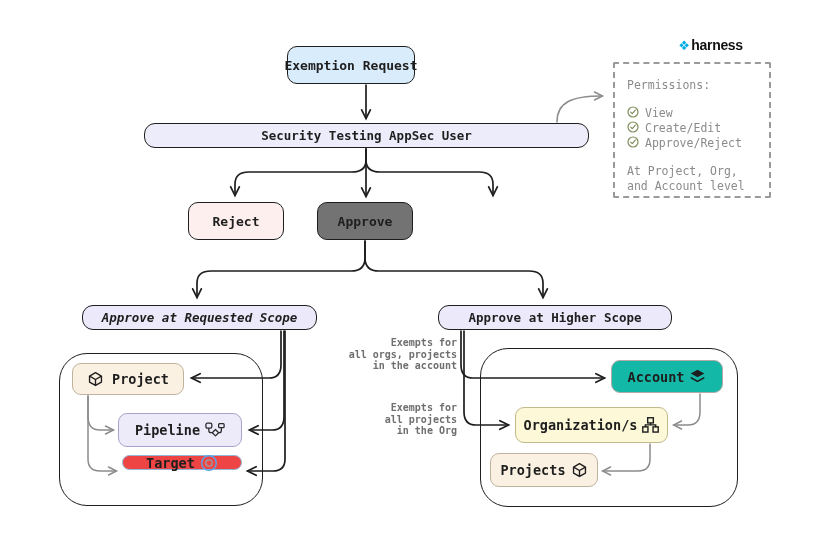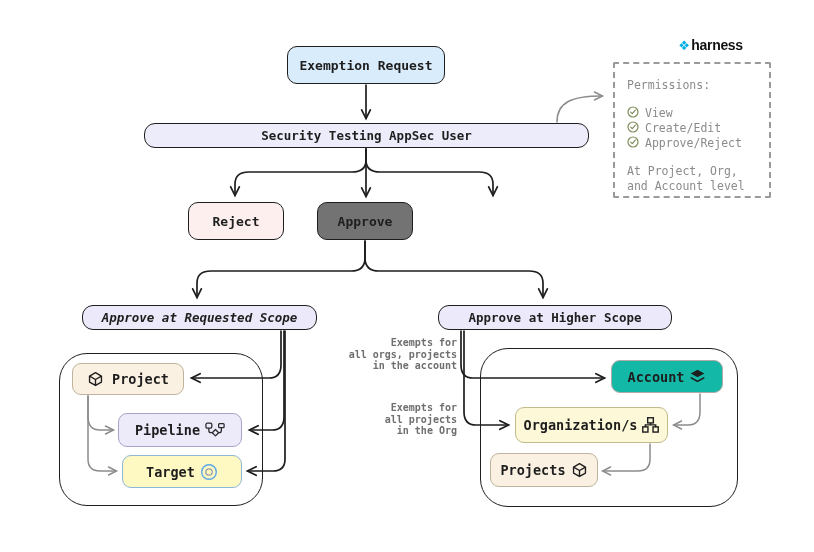--- a/index.html
+++ b/index.html
@@ -23,21 +23,21 @@
   #permissions .footer{margin-top:13px;line-height:15px;}
   #logo{position:absolute;left:679px;top:36px;display:flex;align-items:center;gap:2px;}
   #logo .mark{font-size:17px;line-height:17px;color:#00ade4;}
   #logo .word{font-family:"Liberation Sans",sans-serif;font-weight:700;font-size:14px;color:#111;letter-spacing:-0.3px;}
 </style>
 </head>
 <body>
 
 <div id="canvas">
 
-  <div class="node rounded" style="left:287px;top:46px;width:158px;height:38px;background:#d9ecfb;">
+  <div class="node rounded" style="left:287px;top:46px;width:128px;height:38px;background:#d9ecfb;">
     <span>Exemption Request</span>
   </div>
 
   <div class="node bar" style="left:144px;top:123px;width:445px;height:25px;background:#edecfb;">
     <span>Security Testing AppSec User</span>
   </div>
 
   <div class="node rounded" style="left:188px;top:202px;width:96px;height:38px;background:#fcefee;">
     <span>Reject</span>
   </div>
@@ -75,21 +75,21 @@
             <rect x="1" y="1" width="6.5" height="5.5" rx="1.5"></rect>
             <rect x="15" y="1.5" width="6" height="4.5" rx="1"></rect>
             <path d="M11.5 8 L15 11.5 L11.5 15 L8 11.5 Z"></path>
             <path d="M4.2 6.5 V9 Q4.2 11.5 6.7 11.5 H8"></path>
             <path d="M18 6 V9 Q18 11.5 15.5 11.5 H15"></path>
           </g>
         </svg>
     </span>
   </div>
 
-  <div class="subnode" style="left:122px;top:455px;width:120px;height:33px;background:#fef9c3;border:1.4px solid #8fb7d8;">
+  <div class="subnode" style="left:122px;top:455px;width:120px;height:15px;background:#ef4444;border:1.4px solid #8fb7d8;">
     <span>Target</span>
     <span class="icon">
       <svg width="18" height="18" viewBox="0 0 18 18">
           <circle cx="9" cy="9" r="7.3" fill="none" stroke="#58a6e8" stroke-width="1.4"></circle>
           <circle cx="9" cy="9" r="3.2" fill="none" stroke="#9aa0a6" stroke-width="1.3"></circle>
         </svg>
     </span>
   </div>
 
   <div class="group" style="left:480px;top:348px;width:258px;height:159px;"></div>

